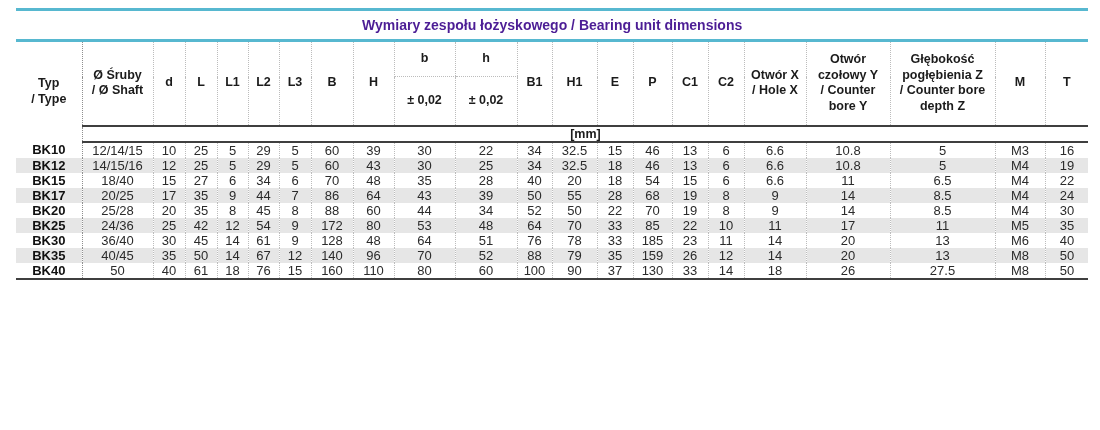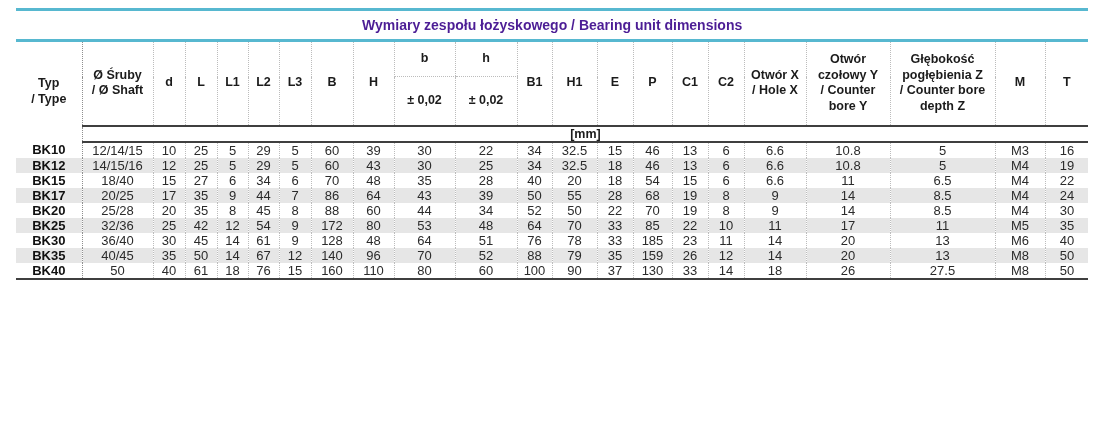--- a/index.html
+++ b/index.html
@@ -242,21 +242,21 @@
           <td class="vline">19</td>
           <td class="vline">8</td>
           <td class="vline">9</td>
           <td class="vline">14</td>
           <td class="vline">8.5</td>
           <td class="vline">M4</td>
           <td class="vline">30</td>
         </tr>
         <tr class="datarow striped">
           <td class="rowhead">BK25</td>
-          <td class="vline-strong">32/36</td>
+          <td class="vline-strong">24/36</td>
           <td class="vline">25</td>
           <td class="vline">42</td>
           <td class="vline">12</td>
           <td class="vline">54</td>
           <td class="vline">9</td>
           <td class="vline">172</td>
           <td class="vline">80</td>
           <td class="vline">53</td>
           <td class="vline">48</td>
           <td class="vline">64</td>

